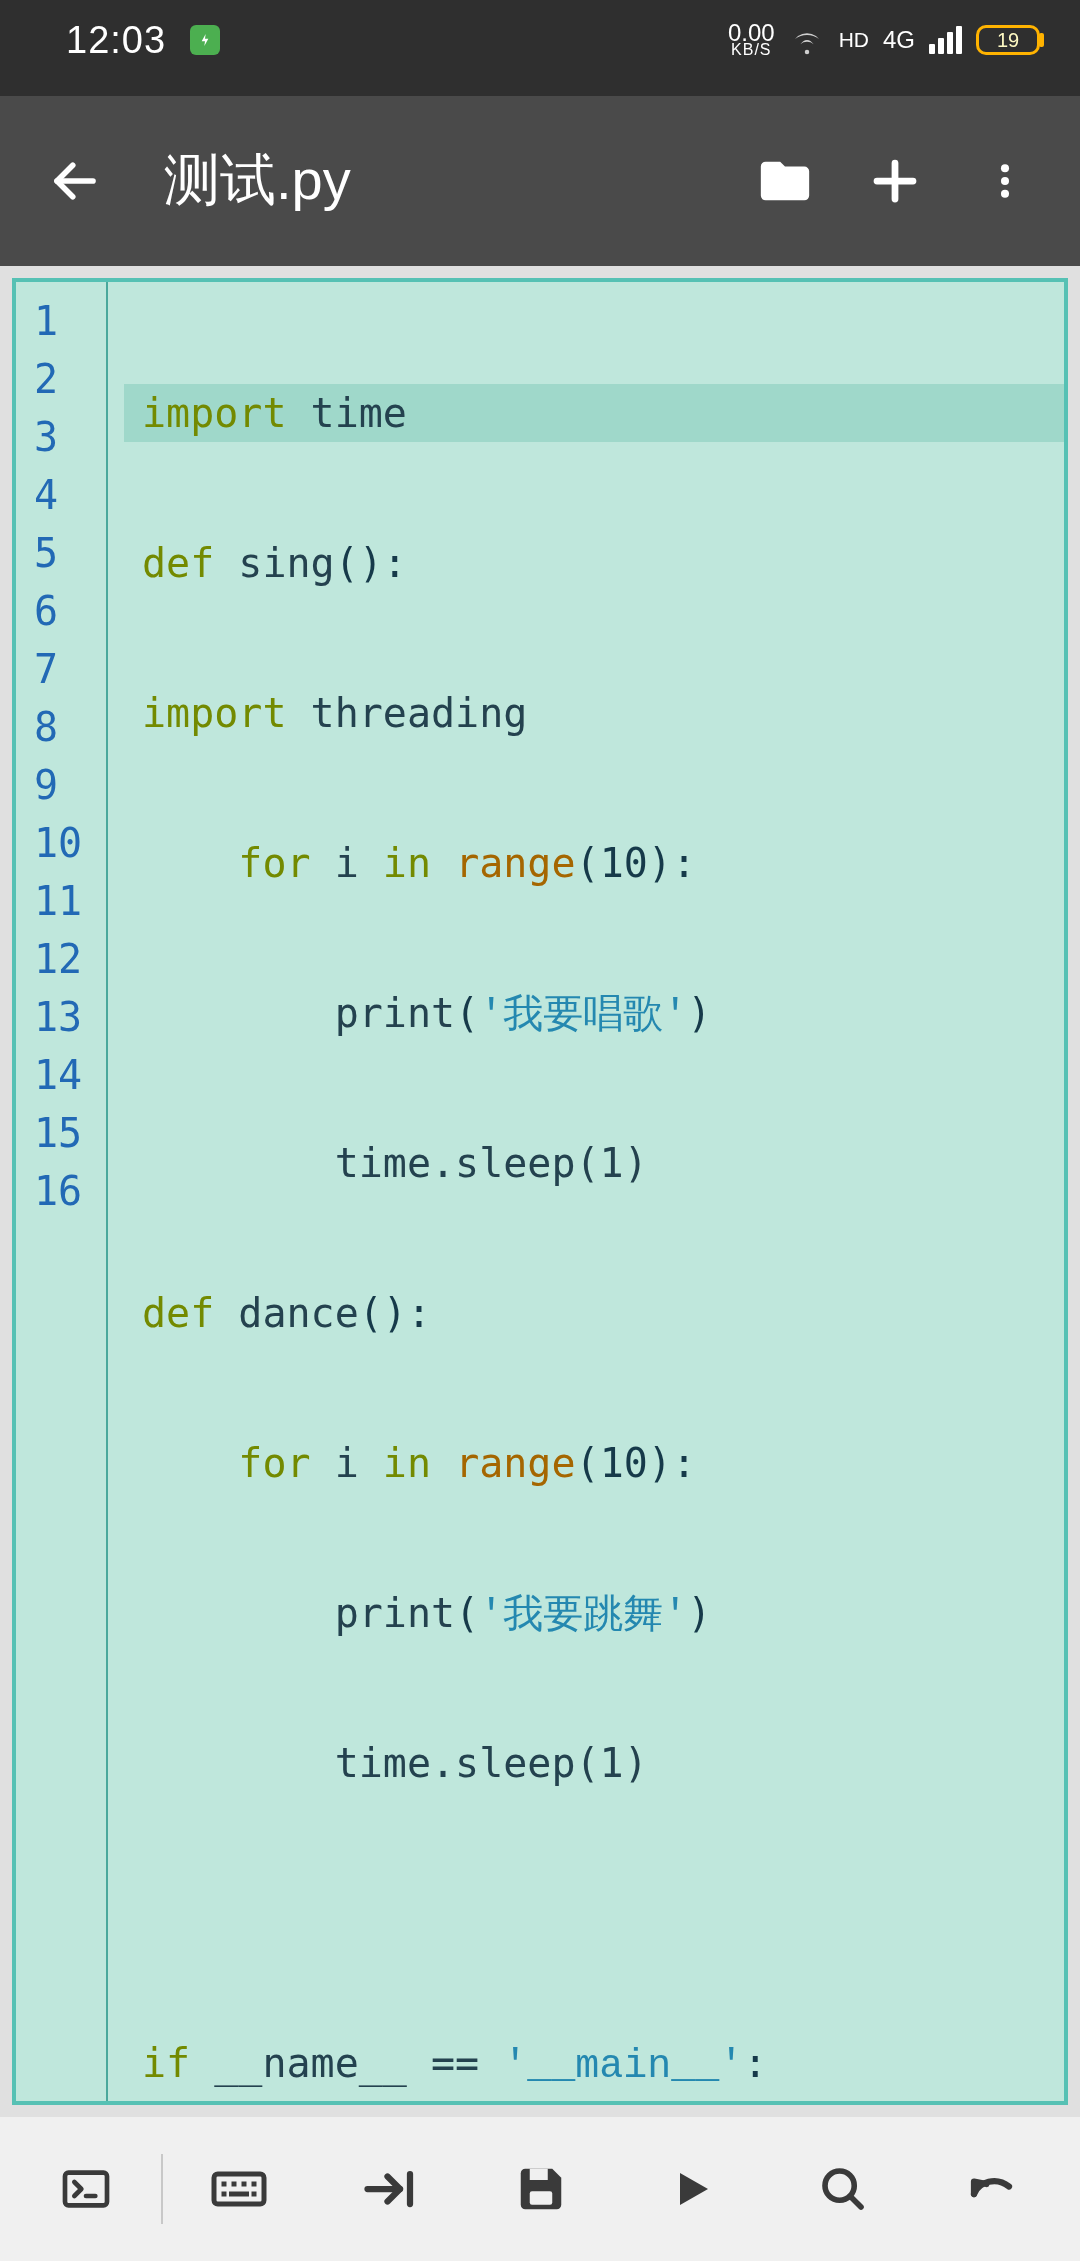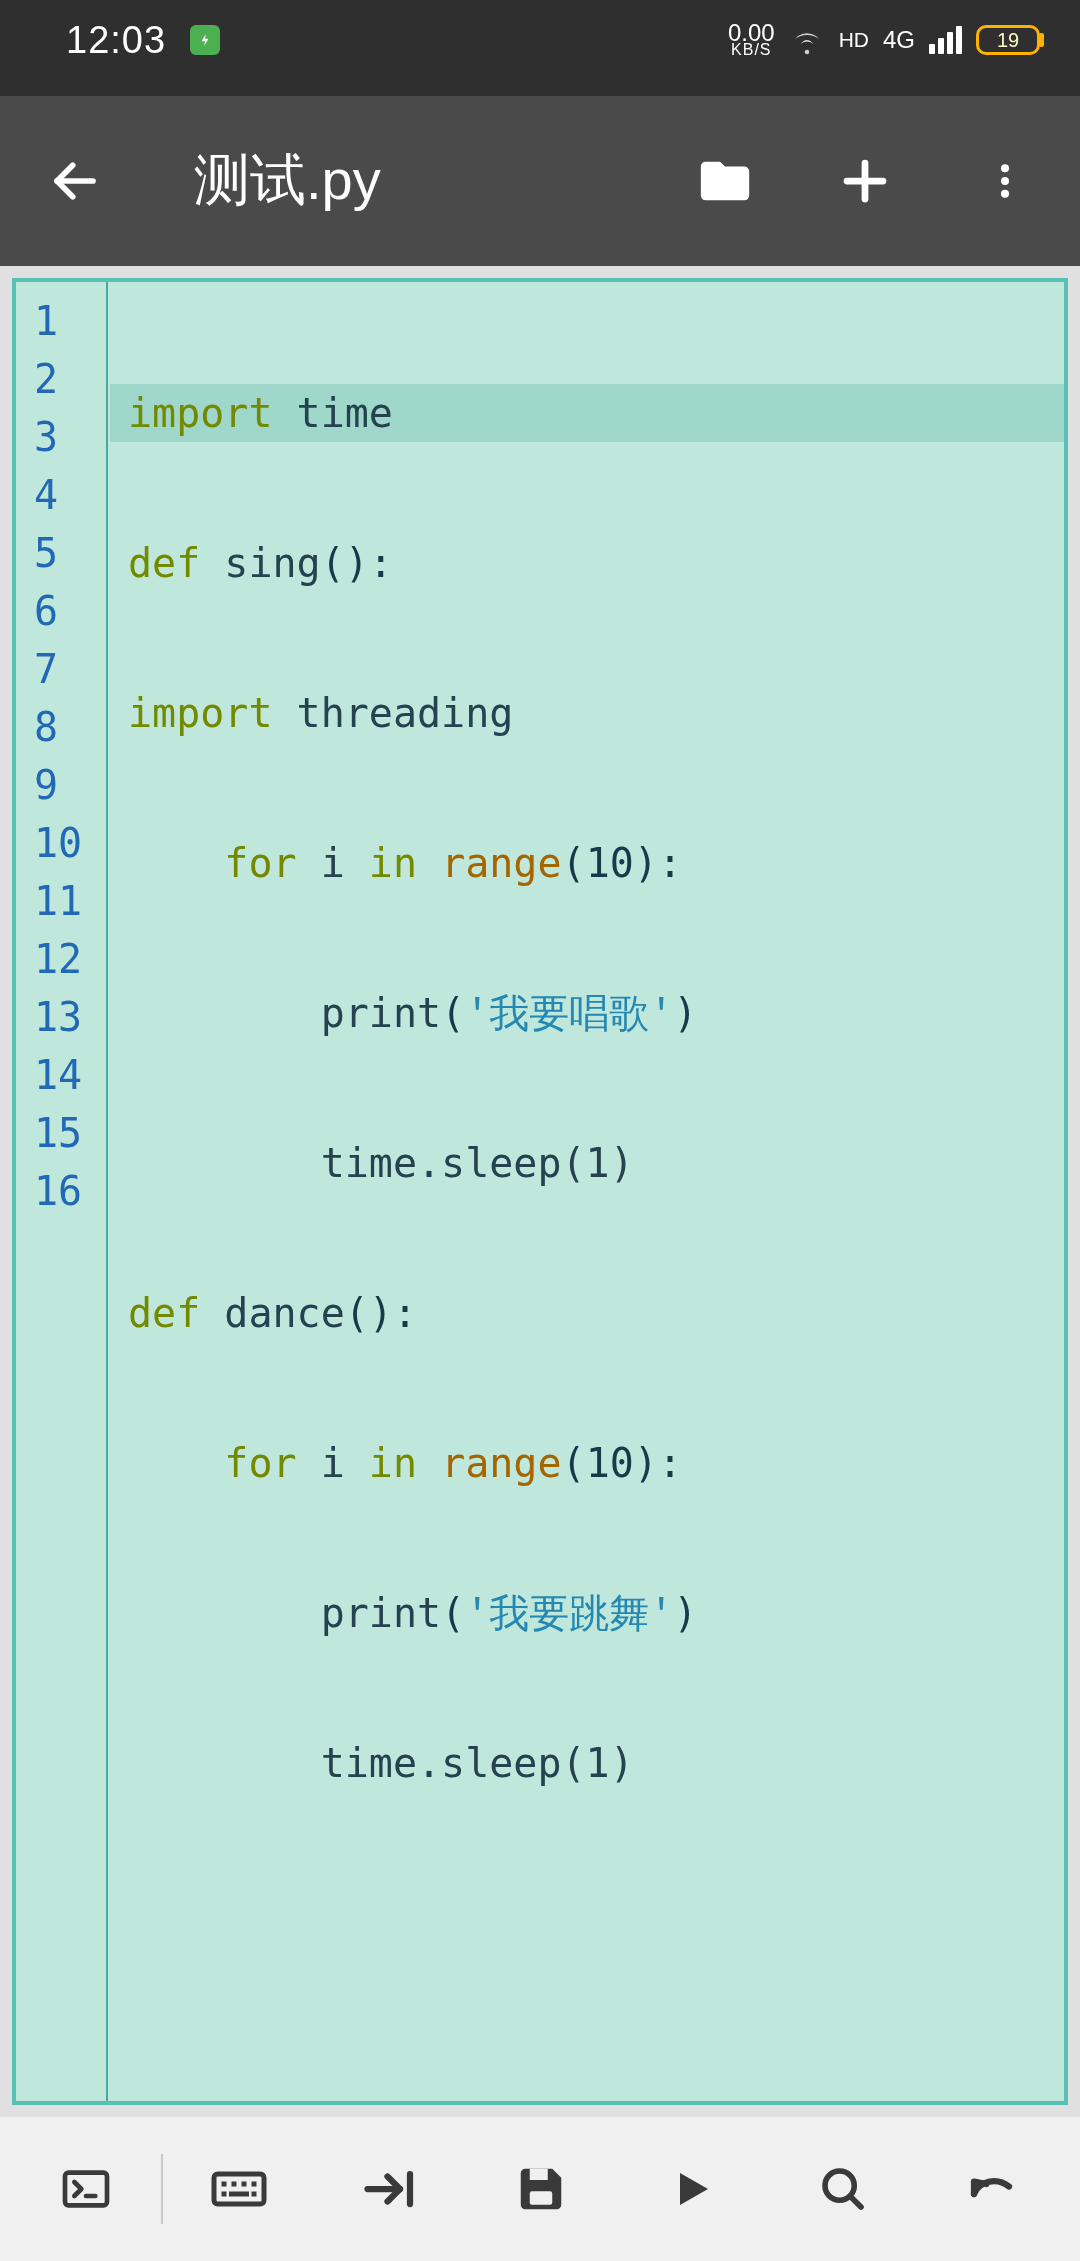--- a/index.html
+++ b/index.html
@@ -52,21 +52,20 @@
     background: #ffb300; border-radius: 2px;
   }
   
   .app-bar {
     height: 170px;
     background: #4a4a4a;
     display: flex;
     align-items: center;
     padding: 0 20px;
     color: #ffffff;
-    gap: 30px;
   }
   .app-bar .icon-btn {
     width: 110px; height: 110px;
     display: flex; align-items: center; justify-content: center;
     color: #fff;
   }
   .app-title {
     font-size: 56px;
     font-weight: 500;
     margin-left: 34px;
@@ -99,21 +98,21 @@
     line-height: 58px;
     font-size: 40px;
     color: #2269b5;
     text-align: left;
     padding-left: 18px;
     font-family: "Menlo", "Consolas", monospace;
   }
   .code {
     flex: 1;
     padding-top: 10px;
-    padding-left: 20px;
+    padding-left: 34px;
     font-family: "Menlo", "Consolas", monospace;
     font-size: 40px;
     white-space: pre;
     overflow: hidden;
   }
   .code .line {
     height: 58px;
     line-height: 58px;
     color: #163a4a;
   }
@@ -241,20 +240,21 @@
         <div class="line"><span class="kw">def</span><span> </span><span class="mod">sing</span><span>():</span></div>
         <div class="line"><span class="kw">import</span><span> </span><span class="mod">threading</span></div>
         <div class="line"><span>    </span><span class="kw">for</span><span> </span><span class="mod">i</span><span> </span><span class="kw">in</span><span> </span><span class="fn">range</span><span>(10):</span></div>
         <div class="line"><span>        </span><span class="mod">print</span><span>(</span><span class="str">'我要唱歌'</span><span>)</span></div>
         <div class="line"><span>        </span><span class="mod">time.sleep(1)</span></div>
         <div class="line"><span class="kw">def</span><span> </span><span class="mod">dance</span><span>():</span></div>
         <div class="line"><span>    </span><span class="kw">for</span><span> </span><span class="mod">i</span><span> </span><span class="kw">in</span><span> </span><span class="fn">range</span><span>(10):</span></div>
         <div class="line"><span>        </span><span class="mod">print</span><span>(</span><span class="str">'我要跳舞'</span><span>)</span></div>
         <div class="line"><span>        </span><span class="mod">time.sleep(1)</span></div>
         <div class="line"><span></span></div>
+        <div class="line"><span class="kw">if</span><span> </span><span class="mod">__name__</span><span> </span><span class="op">==</span><span> </span><span class="str">'__main__'</span><span>:</span></div>
         
         
         
         
       </div>
     </div>
   </div>
 
   <div class="bottom-bar">
     <div class="bbtn">

